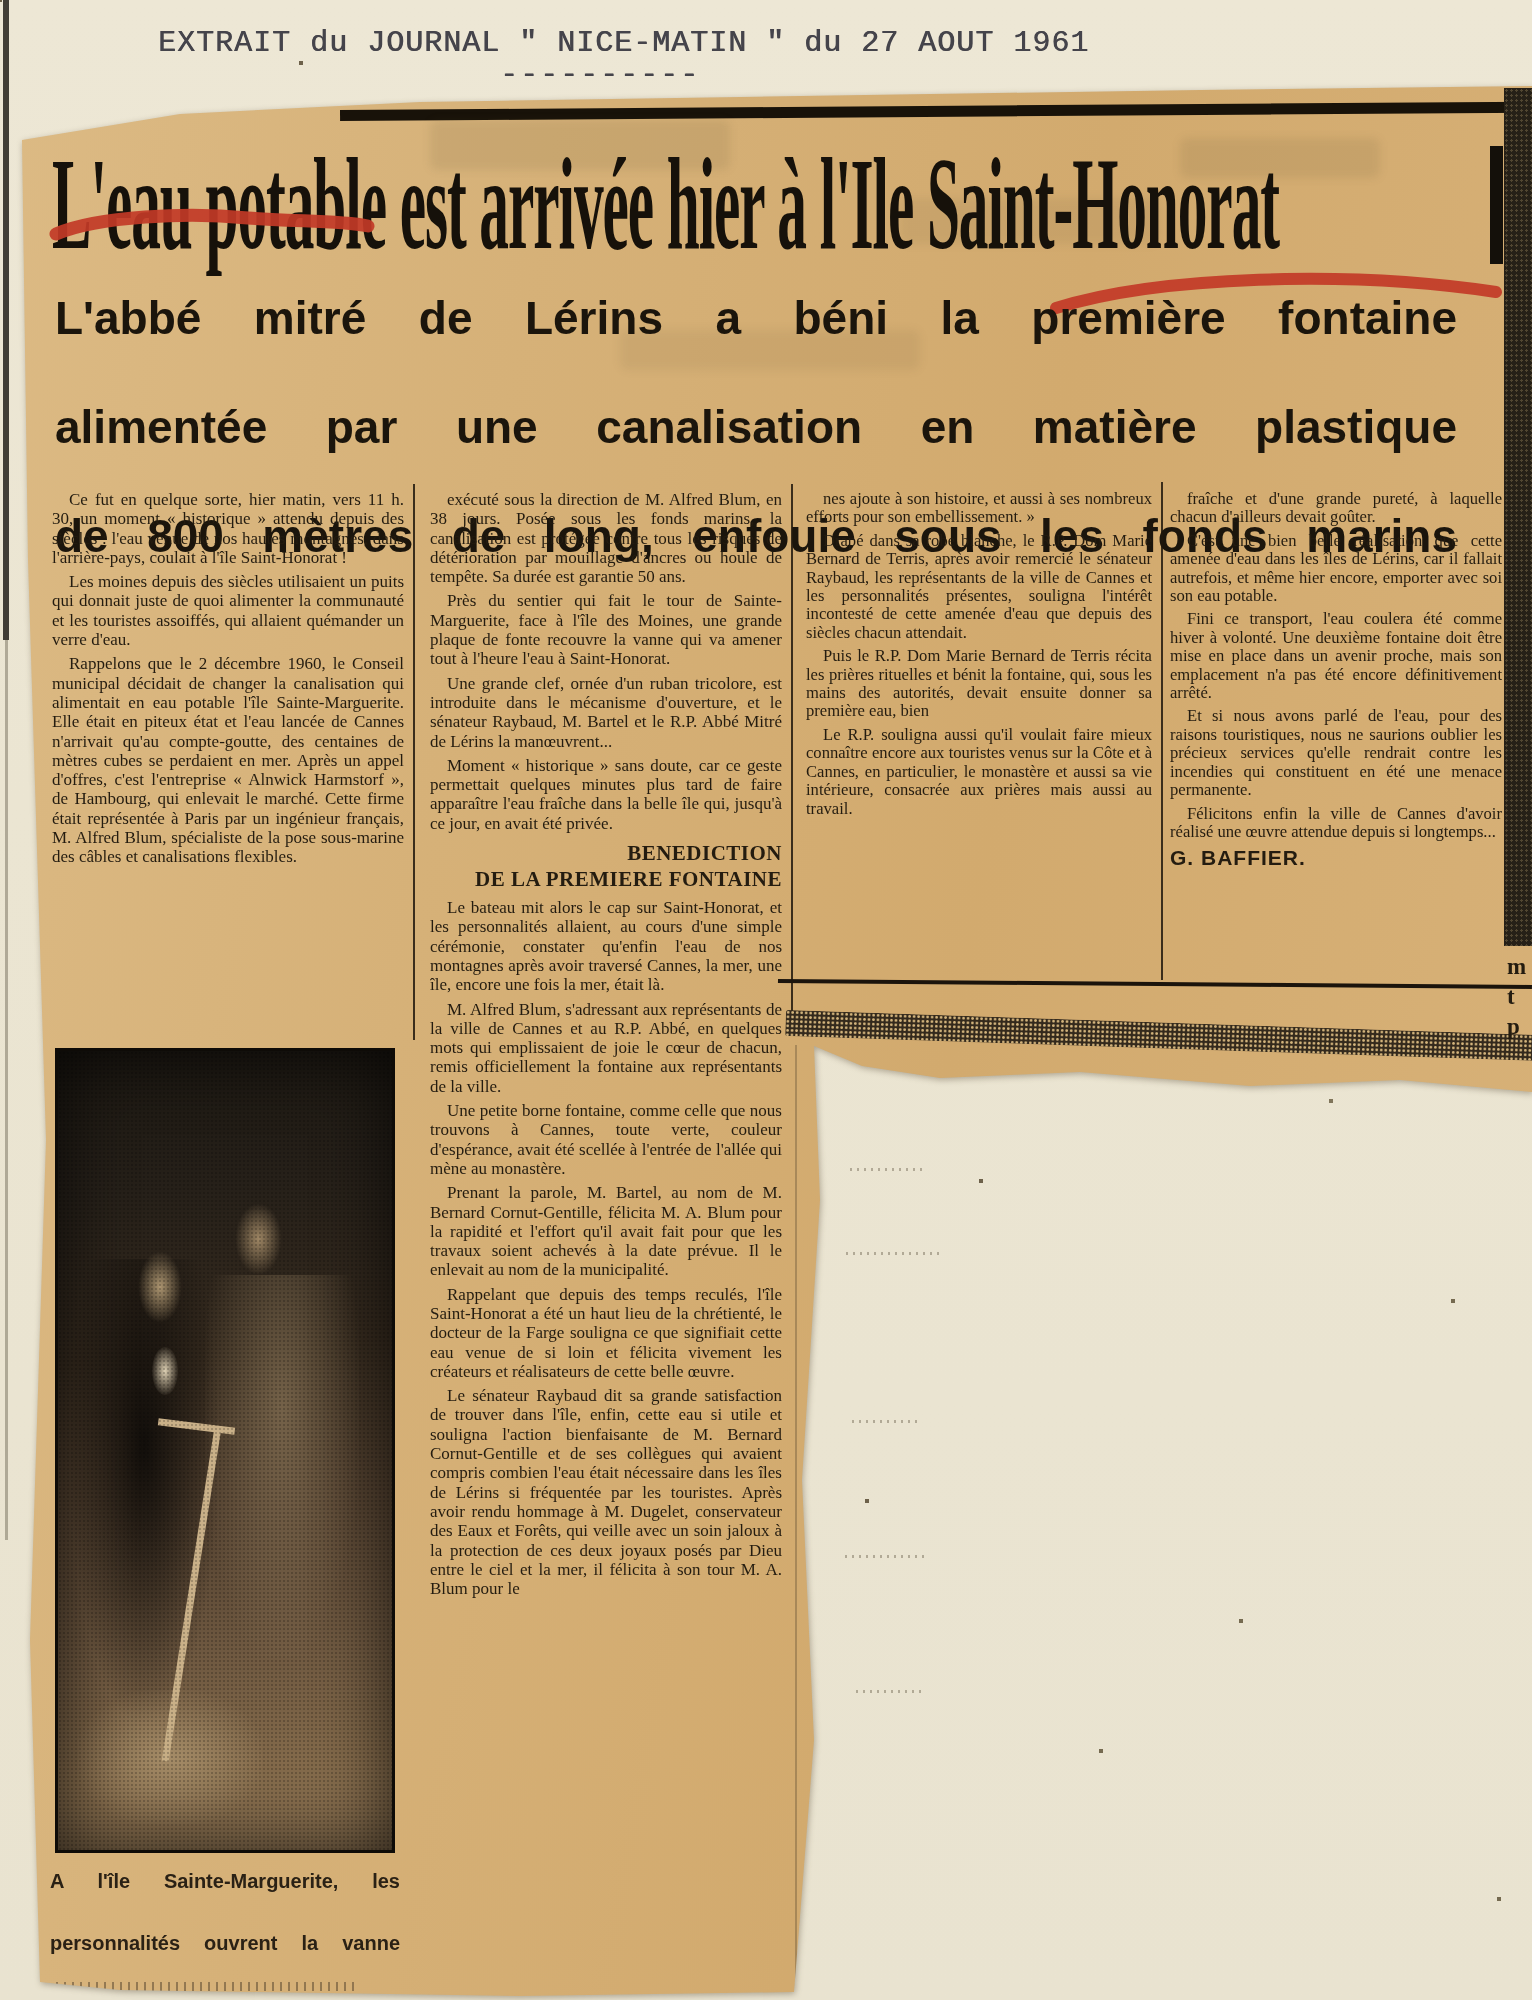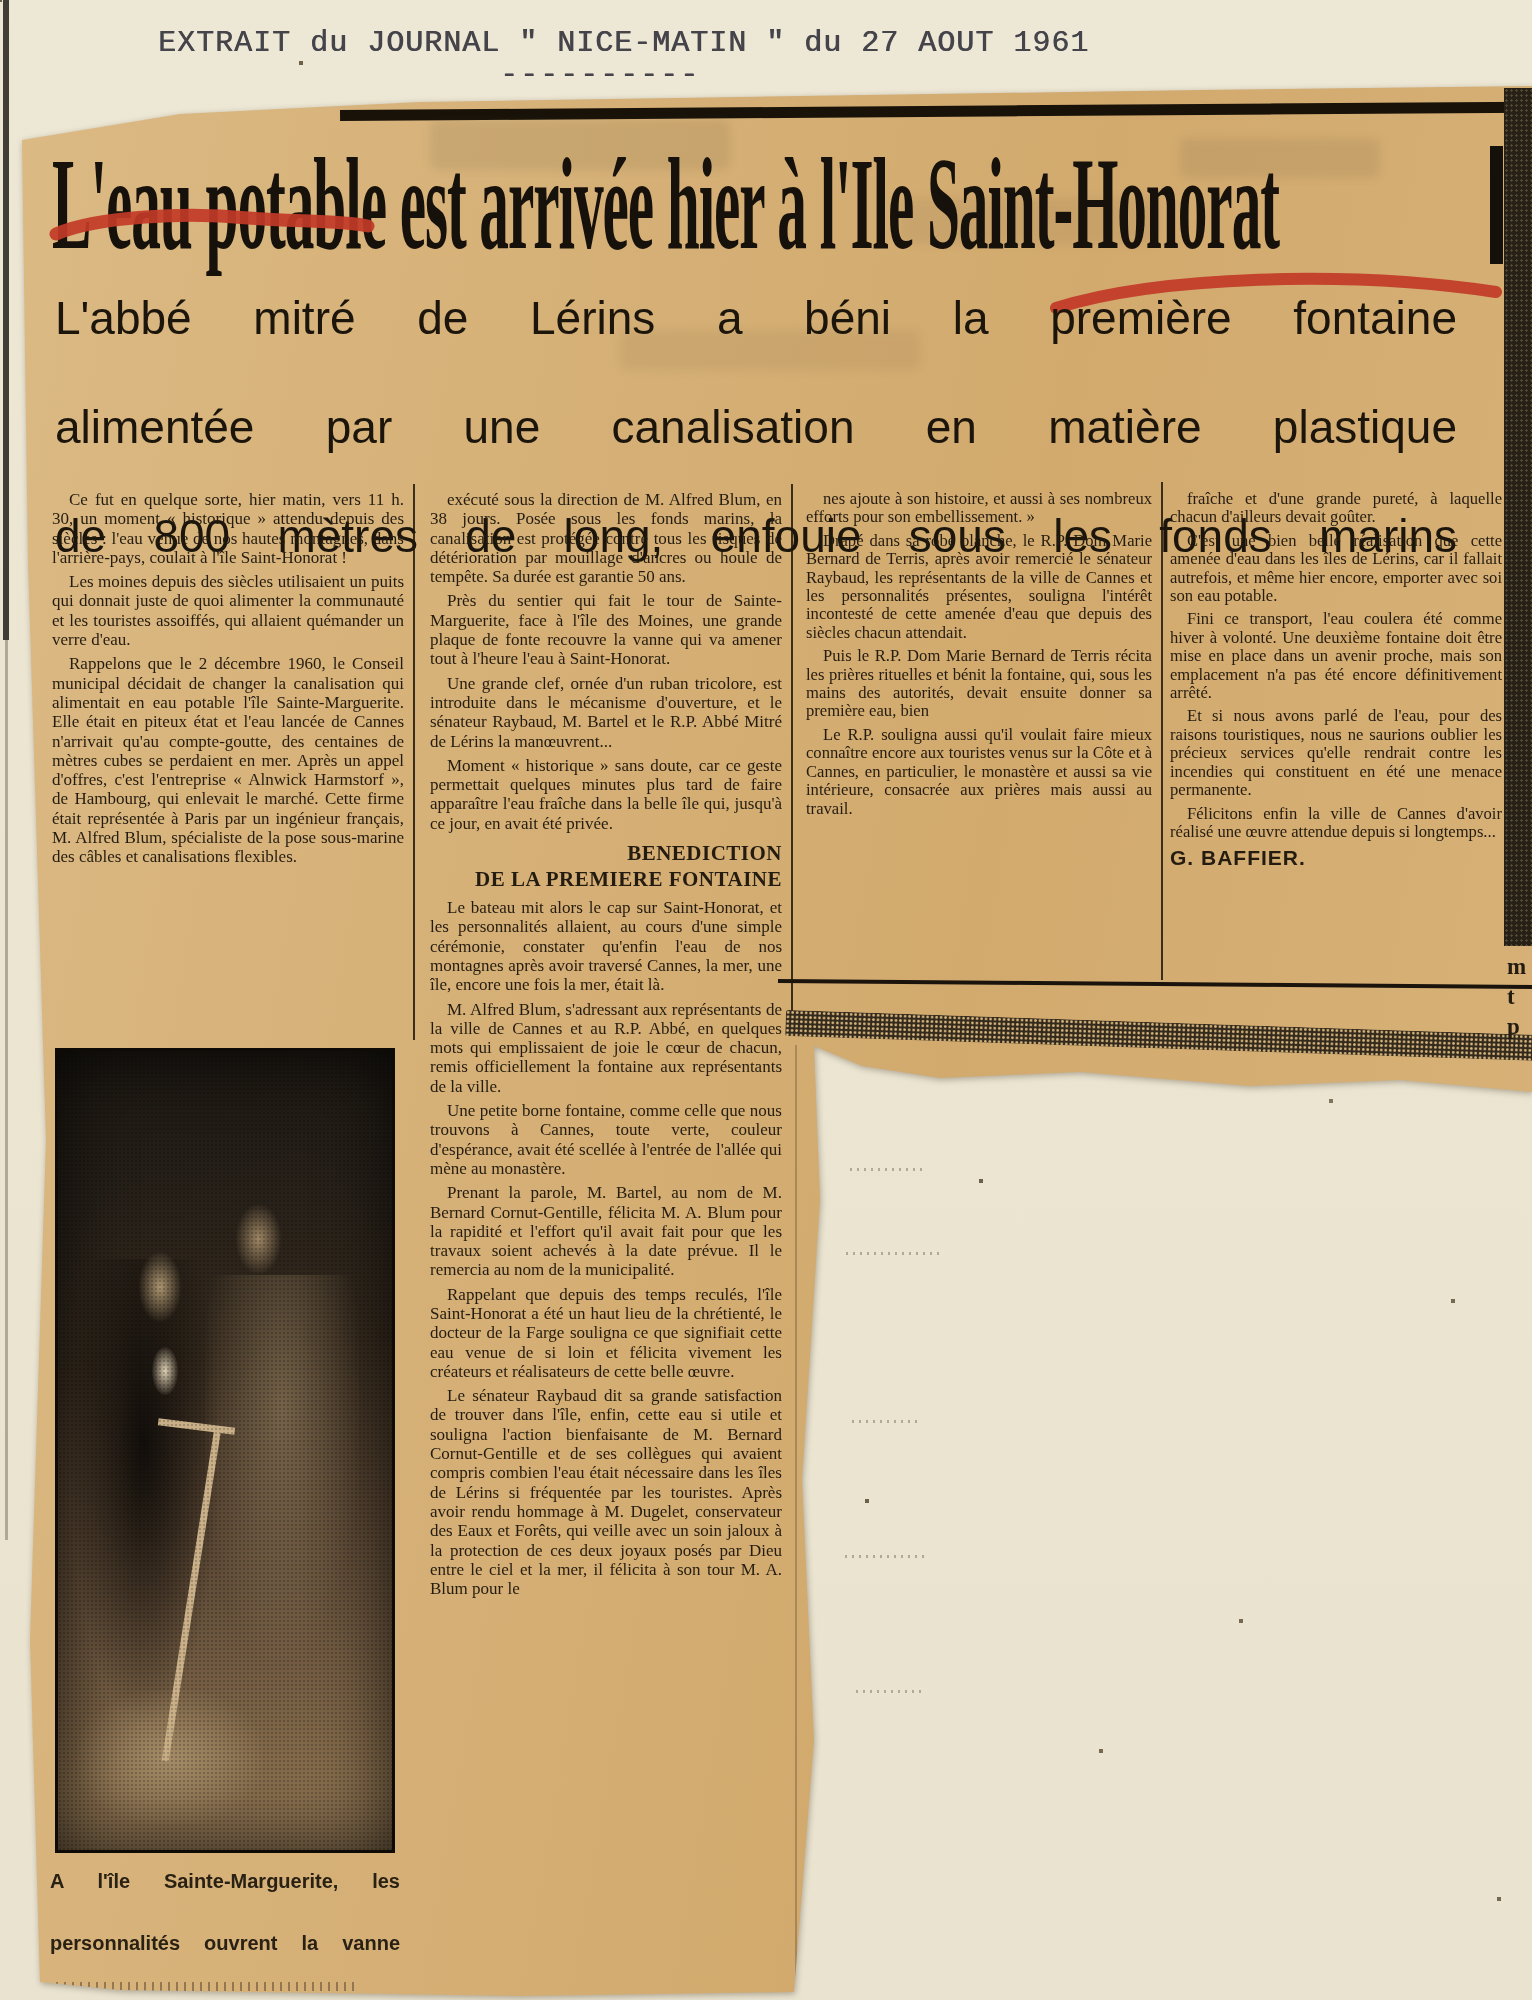--- a/index.html
+++ b/index.html
@@ -49,21 +49,21 @@
   .g4{left:620px; top:250px; width:300px; height:40px; background:rgba(70,60,30,.07);}
 
   .headline{
     position:absolute; left:52px; top:48px; margin:0;
     font-family:"Liberation Serif", serif; font-weight:bold; font-size:108px;
     letter-spacing:-2px; white-space:nowrap; color:#16110a;
     transform:scale(0.55,1.22); transform-origin:0 0;
   }
   .red-mark{position:absolute; pointer-events:none;}
   .subhead{position:absolute; left:55px; top:214px; width:1402px;
-    font-family:"Liberation Sans", sans-serif; font-weight:normal; color:#1b150c;}
+    font-family:"Liberation Sans", sans-serif; font-weight:bold; color:#1b150c;}
   .subhead .jline{font-size:46px; line-height:48px; margin-bottom:13px;}
   .jline{text-align:justify;}
   .jline::after{content:""; display:inline-block; width:100%; height:0;}
 
   .col{position:absolute; top:410px; text-align:justify; color:#241c10; overflow:hidden;}
   .col .para{text-indent:17px; margin:0 0 5px;}
   .col1,.col2{font-size:17px; line-height:19.3px;}
   .col1{left:52px;  width:352px; height:548px;}
   .col2{left:430px; width:352px; height:1502px;}
   .col3,.col4{font-size:16.6px; line-height:18.4px;}
@@ -182,21 +182,21 @@
             <div class="para">Moment « historique » sans doute, car ce geste permettait quelques minutes plus tard de faire apparaître l'eau fraîche dans la belle île qui, jusqu'à ce jour, en avait été privée.</div>
           </div>
         <div class="benediction">
           <div>BENEDICTION</div>
           <div>DE LA PREMIERE FONTAINE</div>
         </div>
         <div>
             <div class="para">Le bateau mit alors le cap sur Saint-Honorat, et les personnalités allaient, au cours d'une simple cérémonie, constater qu'enfin l'eau de nos montagnes après avoir traversé Cannes, la mer, une île, encore une fois la mer, était là.</div>
             <div class="para">M. Alfred Blum, s'adressant aux représentants de la ville de Cannes et au R.P. Abbé, en quelques mots qui emplissaient de joie le cœur de chacun, remis officiellement la fontaine aux représentants de la ville.</div>
             <div class="para">Une petite borne fontaine, comme celle que nous trouvons à Cannes, toute verte, couleur d'espérance, avait été scellée à l'entrée de l'allée qui mène au monastère.</div>
-            <div class="para">Prenant la parole, M. Bartel, au nom de M. Bernard Cornut-Gentille, félicita M. A. Blum pour la rapidité et l'effort qu'il avait fait pour que les travaux soient achevés à la date prévue. Il le remercia au nom de la municipalité.</div>
+            <div class="para">Prenant la parole, M. Bartel, au nom de M. Bernard Cornut-Gentille, félicita M. A. Blum pour la rapidité et l'effort qu'il avait fait pour que les travaux soient achevés à la date prévue. Il le enlevait au nom de la municipalité.</div>
             <div class="para">Rappelant que depuis des temps reculés, l'île Saint-Honorat a été un haut lieu de la chrétienté, le docteur de la Farge souligna ce que signifiait cette eau venue de si loin et félicita vivement les créateurs et réalisateurs de cette belle œuvre.</div>
             <div class="para">Le sénateur Raybaud dit sa grande satisfaction de trouver dans l'île, enfin, cette eau si utile et souligna l'action bienfaisante de M. Bernard Cornut-Gentille et de ses collègues qui avaient compris combien l'eau était nécessaire dans les îles de Lérins si fréquentée par les touristes. Après avoir rendu hommage à M. Dugelet, conservateur des Eaux et Forêts, qui veille avec un soin jaloux à la protection de ces deux joyaux posés par Dieu entre le ciel et la mer, il félicita à son tour M. A. Blum pour le</div>
           </div>
       </div>
 
       <div class="col col3">
           <div class="para">nes ajoute à son histoire, et aussi à ses nombreux efforts pour son embellissement. »</div>
           <div class="para">Drapé dans sa robe blanche, le R.P. Dom Marie Bernard de Terris, après avoir remercié le sénateur Raybaud, les représentants de la ville de Cannes et les personnalités présentes, souligna l'intérêt incontesté de cette amenée d'eau que depuis des siècles chacun attendait.</div>
           <div class="para">Puis le R.P. Dom Marie Bernard de Terris récita les prières rituelles et bénit la fontaine, qui, sous les mains des autorités, devait ensuite donner sa première eau, bien</div>
           <div class="para">Le R.P. souligna aussi qu'il voulait faire mieux connaître encore aux touristes venus sur la Côte et à Cannes, en particulier, le monastère et aussi sa vie intérieure, consacrée aux prières mais aussi au travail.</div>

